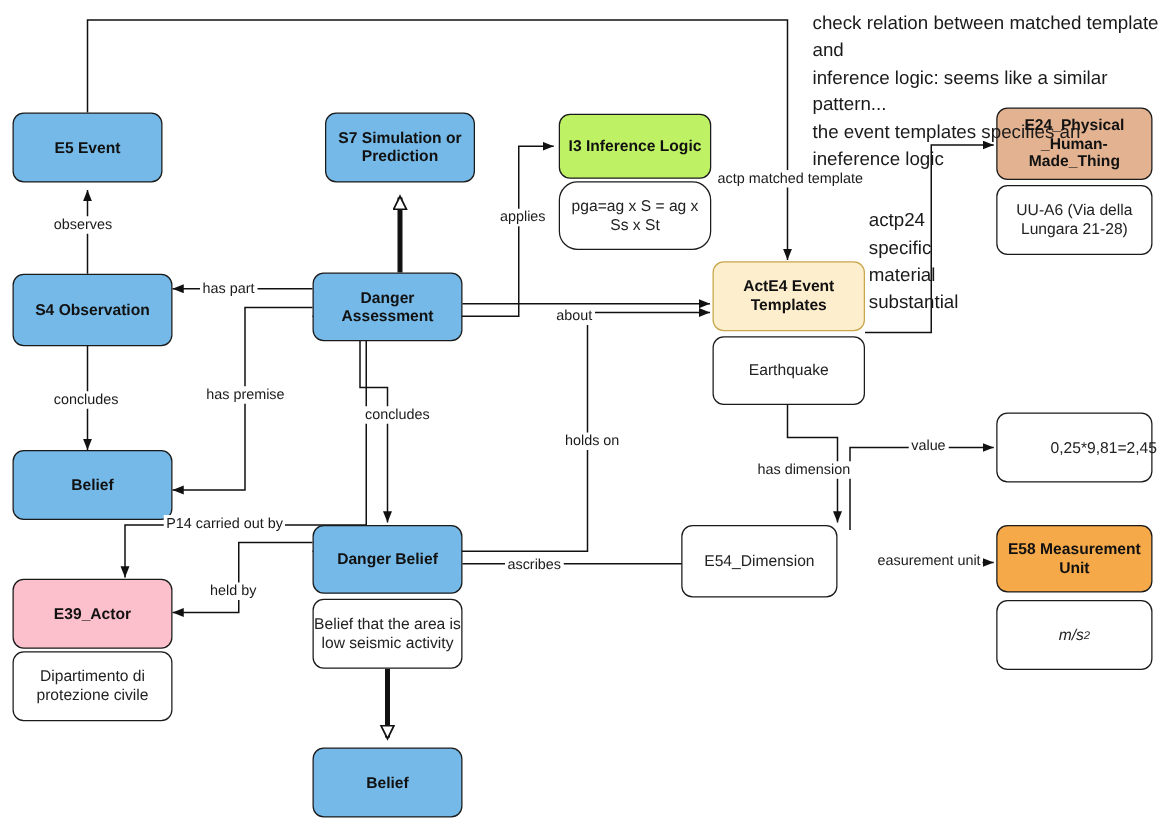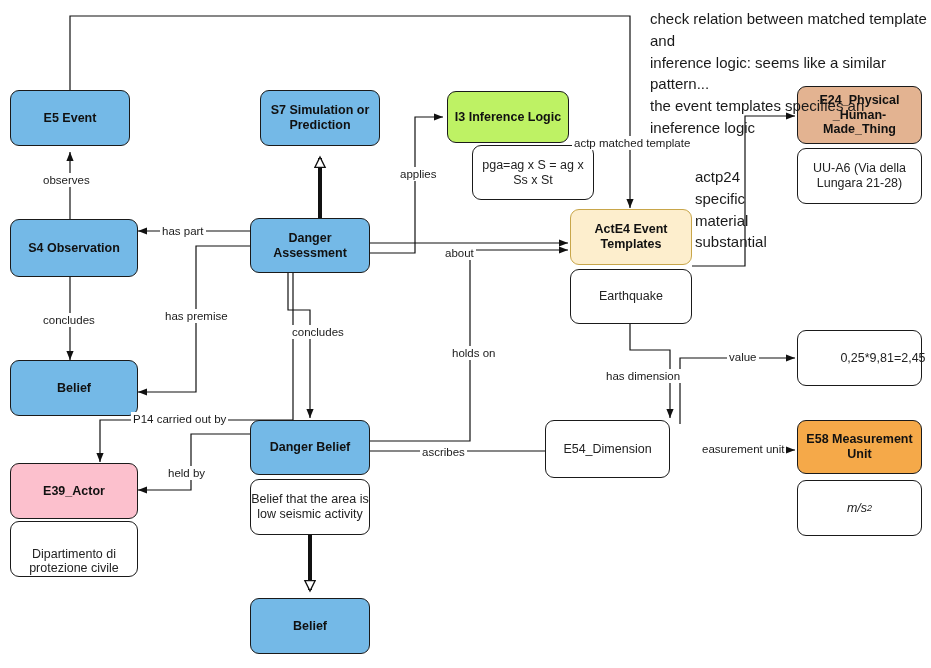--- a/index.html
+++ b/index.html
@@ -91,21 +91,21 @@
 
   <div class="node hdr blue" style="left:260px;top:90px;width:120px;height:56px;white-space:pre-line;">
     <span>S7 Simulation or
 Prediction</span>
   </div>
 
   <div class="node hdr yellow" style="left:447px;top:91px;width:122px;height:52px;">
     <span>I3 Inference Logic</span>
   </div>
 
-  <div class="node body" style="left:472px;top:145px;width:122px;height:55px;white-space:pre-line;">
+  <div class="node body" style="left:447px;top:145px;width:122px;height:55px;white-space:pre-line;border-radius:15px;">
     <span>pga=ag x S = ag x
 Ss x St</span>
   </div>
 
   <div class="node hdr cream" style="left:570px;top:209px;width:122px;height:56px;white-space:pre-line;">
     <span>ActE4 Event
 Templates</span>
   </div>
 
   <div class="node body" style="left:570px;top:269px;width:122px;height:55px;">
@@ -131,21 +131,21 @@
   </div>
 
   <div class="node hdr blue" style="left:10px;top:360px;width:128px;height:56px;">
     <span>Belief</span>
   </div>
 
   <div class="node hdr pink" style="left:10px;top:463px;width:128px;height:56px;">
     <span>E39_Actor</span>
   </div>
 
-  <div class="node body" style="left:10px;top:521px;width:128px;height:56px;white-space:pre-line;align-items:flex-end;">
+  <div class="node body" style="left:10px;top:521px;width:128px;height:56px;white-space:pre-line;">
     <span>Dipartimento di
 protezione civile</span>
   </div>
 
   <div class="node hdr blue" style="left:250px;top:420px;width:120px;height:55px;">
     <span>Danger Belief</span>
   </div>
 
   <div class="node body" style="left:250px;top:479px;width:120px;height:56px;white-space:pre-line;">
     <span>Belief that the area is
@@ -193,21 +193,21 @@
   <div class="elabel" style="left:290px;top:325px;"><span>concludes</span></div>
 
   <div class="elabel" style="left:443px;top:246px;"><span>about</span></div>
 
   <div class="elabel" style="left:450px;top:346px;"><span>holds on</span></div>
 
   <div class="elabel" style="left:131px;top:412px;"><span>P14 carried out by</span></div>
 
   <div class="elabel" style="left:166px;top:466px;"><span>held by</span></div>
 
-  <div class="elabel" style="left:420px;top:445px;"><span>ascribes</span></div>
+  <div class="elabel" style="left:404px;top:445px;"><span>ascribes</span></div>
 
   <div class="elabel" style="left:604px;top:369px;"><span>has dimension</span></div>
 
   <div class="elabel" style="left:727px;top:350px;"><span>value</span></div>
 
   <div class="elabel" style="left:700px;top:442px;"><span>easurement unit</span></div>
 
   <div class="note" style="left:650px;top:8px;width:281px;"><span>check relation between matched template and
 inference logic: seems like a similar pattern...
 the event templates specifies an ineference logic</span></div>

